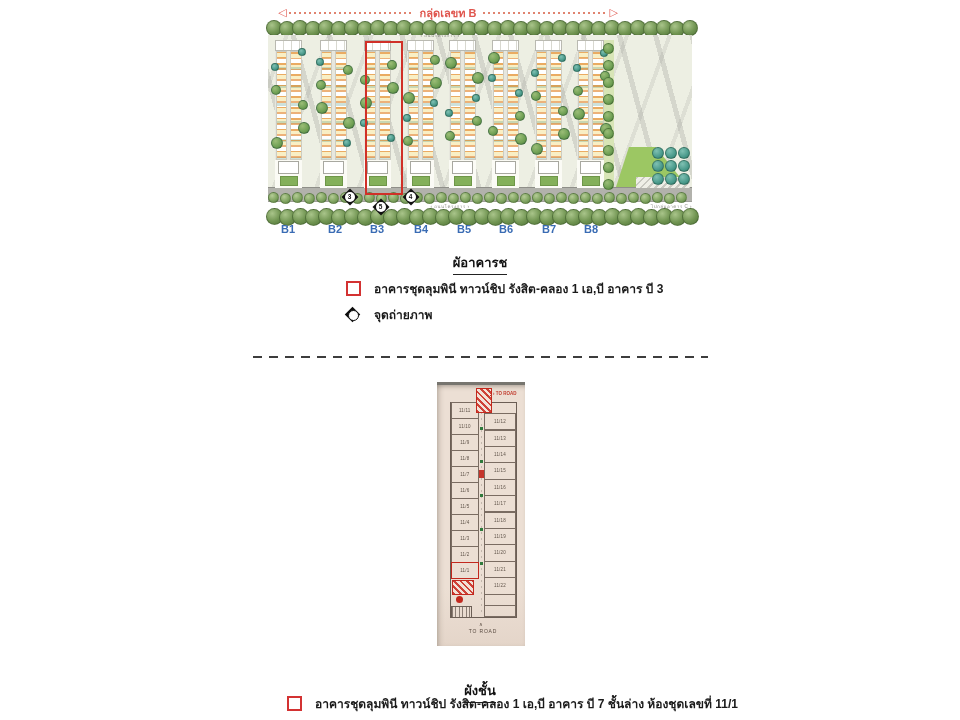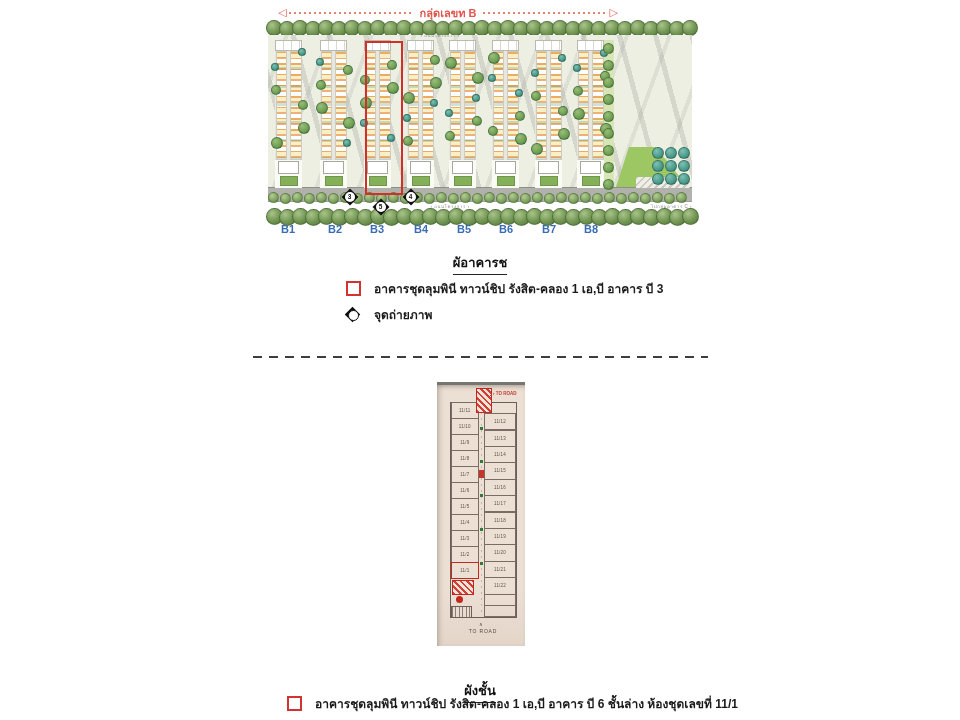--- a/index.html
+++ b/index.html
@@ -544,15 +544,15 @@
 </div>
 
 <div class="abs sec-title-wrap" style="top:680px;">
   <span class="sec-title">ผังชั้น</span>
 </div>
 <div class="abs legend" id="legend2">
     <div class="legend-row">
       <div class="legend-ic">
         <div class="ic-sq"></div>
       </div>
-      <span class="leg-label">อาคารชุดลุมพินี ทาวน์ชิป รังสิต-คลอง 1 เอ,บี อาคาร บี 6 ชั้นล่าง ห้องชุดเลขที่ 11/1</span>
+      <span class="leg-label">อาคารชุดลุมพินี ทาวน์ชิป รังสิต-คลอง 1 เอ,บี อาคาร บี 7 ชั้นล่าง ห้องชุดเลขที่ 11/1</span>
     </div>
   </div>
 
 </body></html>

